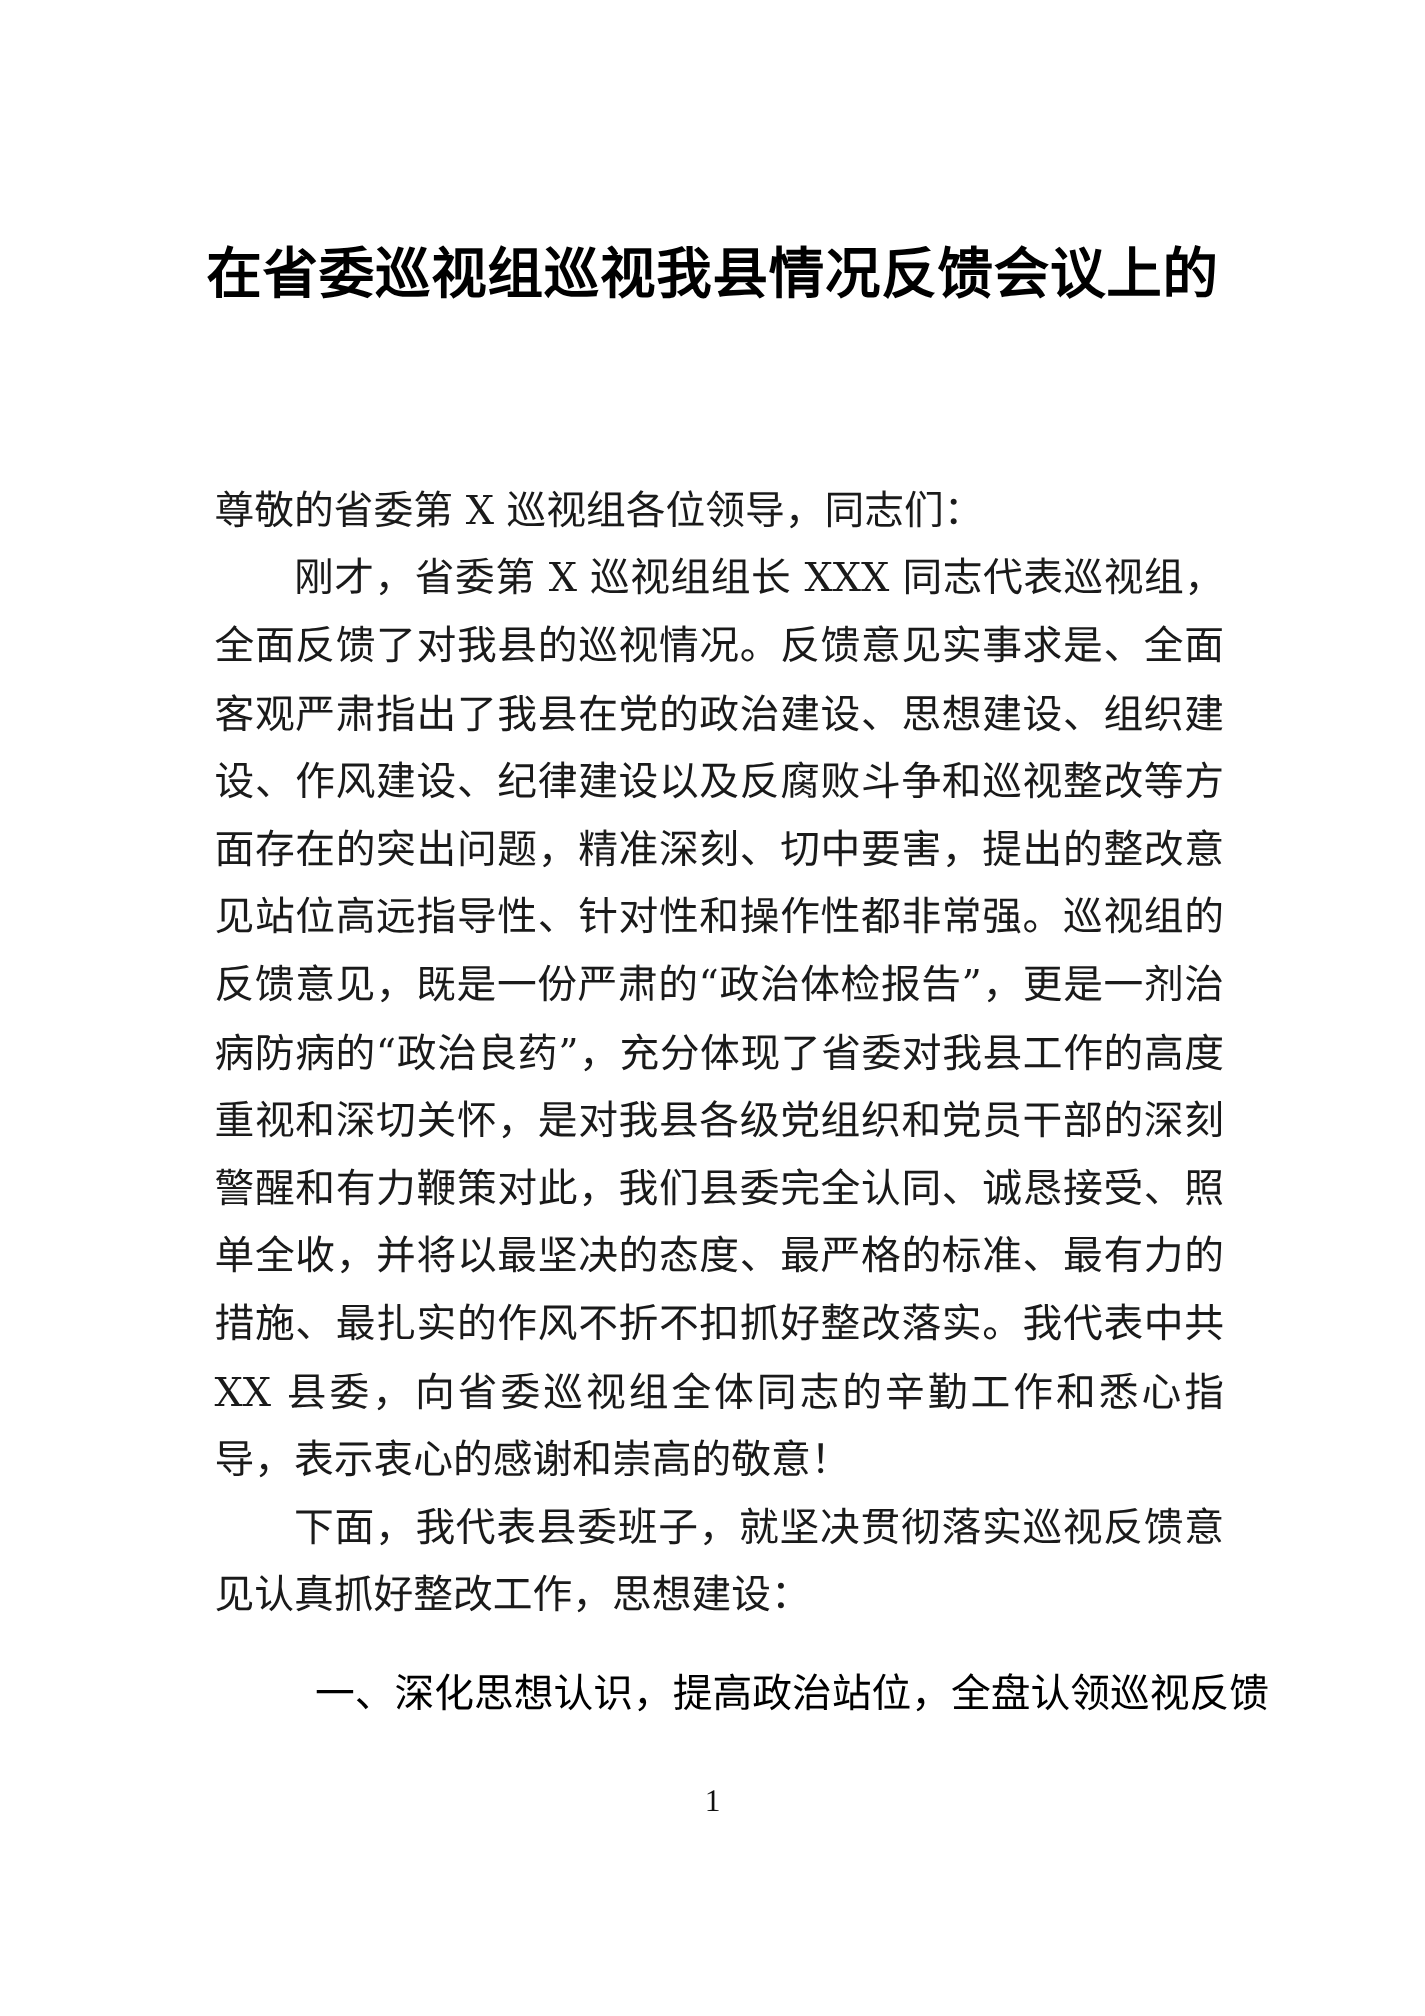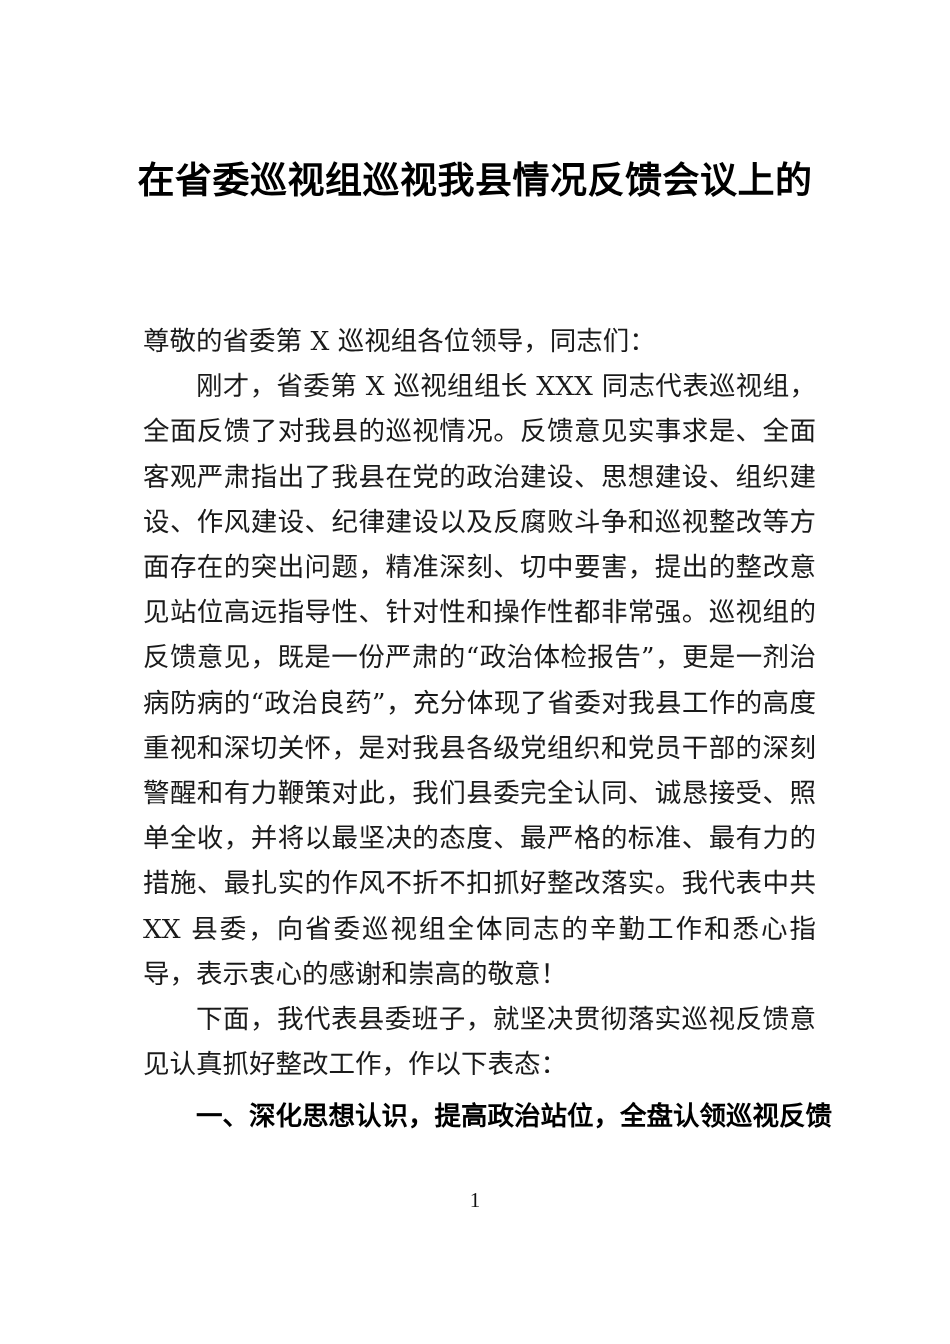--- a/index.html
+++ b/index.html
@@ -19,21 +19,21 @@
     box-sizing: border-box;
   }
 
   
   .doc-title {
     position: absolute;
     left: 0;
     top: 150px;
     width: 950px;
     text-align: center;
-    font-family: Liberation Mono, monospace;
+    font-family: Liberation Serif, serif;
     font-weight: bold;
     font-size: 37px;
     line-height: 67px;
     color: #000000;
     letter-spacing: 0.5px;
   }
   .doc-title .title-line {
     display: block;
     white-space: nowrap;
   }
@@ -62,23 +62,23 @@
   .para.indent {
     text-indent: 2em;
   }
 
   
   .section-heading {
     position: absolute;
     left: 143px;
     top: 1093px;
     width: 673px;
-    margin: 0;
+    margin: 14px;
     font-family: "DejaVu Sans", "Liberation Sans", sans-serif;
-    font-weight: bold;
+    font-weight: normal;
     font-size: 26.5px;
     line-height: 45.2px;
     color: #000000;
     text-indent: 2em;
     text-align: justify;
     text-justify: inter-character;
     text-align-last: left;
     white-space: nowrap;
   }
 
@@ -102,21 +102,21 @@
   <div class="doc-title">
     <span class="title-line">在省委巡视组巡视我县情况反馈会议上的</span>
   </div>
 
   <div class="body-block">
 
     <p class="para">尊敬的省委第 X 巡视组各位领导，同志们：</p>
 
     <p class="para indent">刚才，省委第 X 巡视组组长 XXX 同志代表巡视组，全面反馈了对我县的巡视情况。反馈意见实事求是、全面客观严肃指出了我县在党的政治建设、思想建设、组织建设、作风建设、纪律建设以及反腐败斗争和巡视整改等方面存在的突出问题，精准深刻、切中要害，提出的整改意见站位高远指导性、针对性和操作性都非常强。巡视组的反馈意见，既是一份严肃的“政治体检报告”，更是一剂治病防病的“政治良药”，充分体现了省委对我县工作的高度重视和深切关怀，是对我县各级党组织和党员干部的深刻警醒和有力鞭策对此，我们县委完全认同、诚恳接受、照单全收，并将以最坚决的态度、最严格的标准、最有力的措施、最扎实的作风不折不扣抓好整改落实。我代表中共 XX 县委，向省委巡视组全体同志的辛勤工作和悉心指导，表示衷心的感谢和崇高的敬意！</p>
 
-    <p class="para indent">下面，我代表县委班子，就坚决贯彻落实巡视反馈意见认真抓好整改工作，作以下表态：</p>
+    <p class="para indent">下面，我代表县委班子，就坚决贯彻落实巡视反馈意见认真抓好整改工作，思想建设：</p>
 
   </div>
 
   <p class="section-heading">一、深化思想认识，提高政治站位，全盘认领巡视反馈</p>
 
   <div class="page-number">1</div>
 
 </div>
 
 </body></html>

